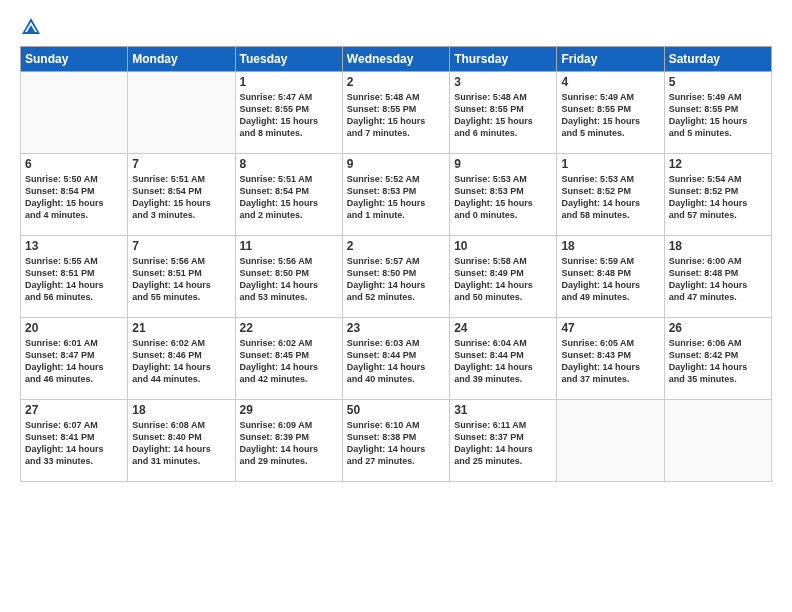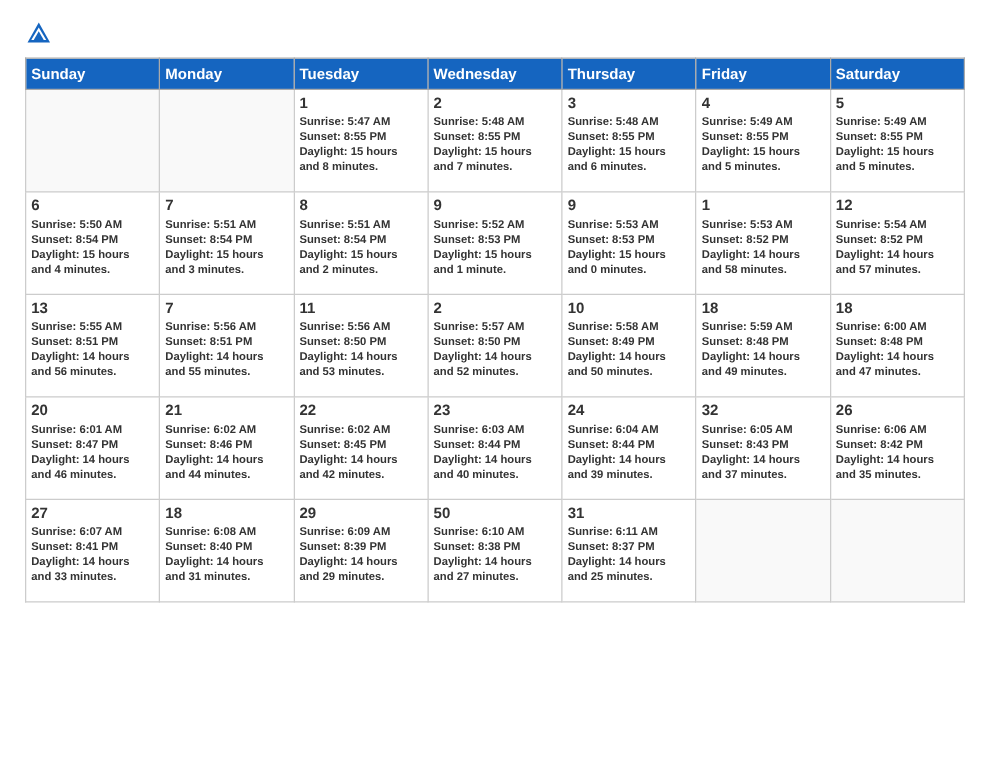--- a/index.html
+++ b/index.html
@@ -232,21 +232,21 @@
           </td>
           <td>
             <span class="day-num">23</span>
             <div class="cell-text">Sunrise: 6:03 AM<br>Sunset: 8:44 PM<br><strong>Daylight: 14 hours</strong><br>and 40 minutes.</div>
           </td>
           <td>
             <span class="day-num">24</span>
             <div class="cell-text">Sunrise: 6:04 AM<br>Sunset: 8:44 PM<br><strong>Daylight: 14 hours</strong><br>and 39 minutes.</div>
           </td>
           <td>
-            <span class="day-num">32</span>
+            <span class="day-num">47</span>
             <div class="cell-text">Sunrise: 6:05 AM<br>Sunset: 8:43 PM<br><strong>Daylight: 14 hours</strong><br>and 37 minutes.</div>
           </td>
           <td>
             <span class="day-num">26</span>
             <div class="cell-text">Sunrise: 6:06 AM<br>Sunset: 8:42 PM<br><strong>Daylight: 14 hours</strong><br>and 35 minutes.</div>
           </td>
         </tr>
         <tr>
           <td>
             <span class="day-num">27</span>

